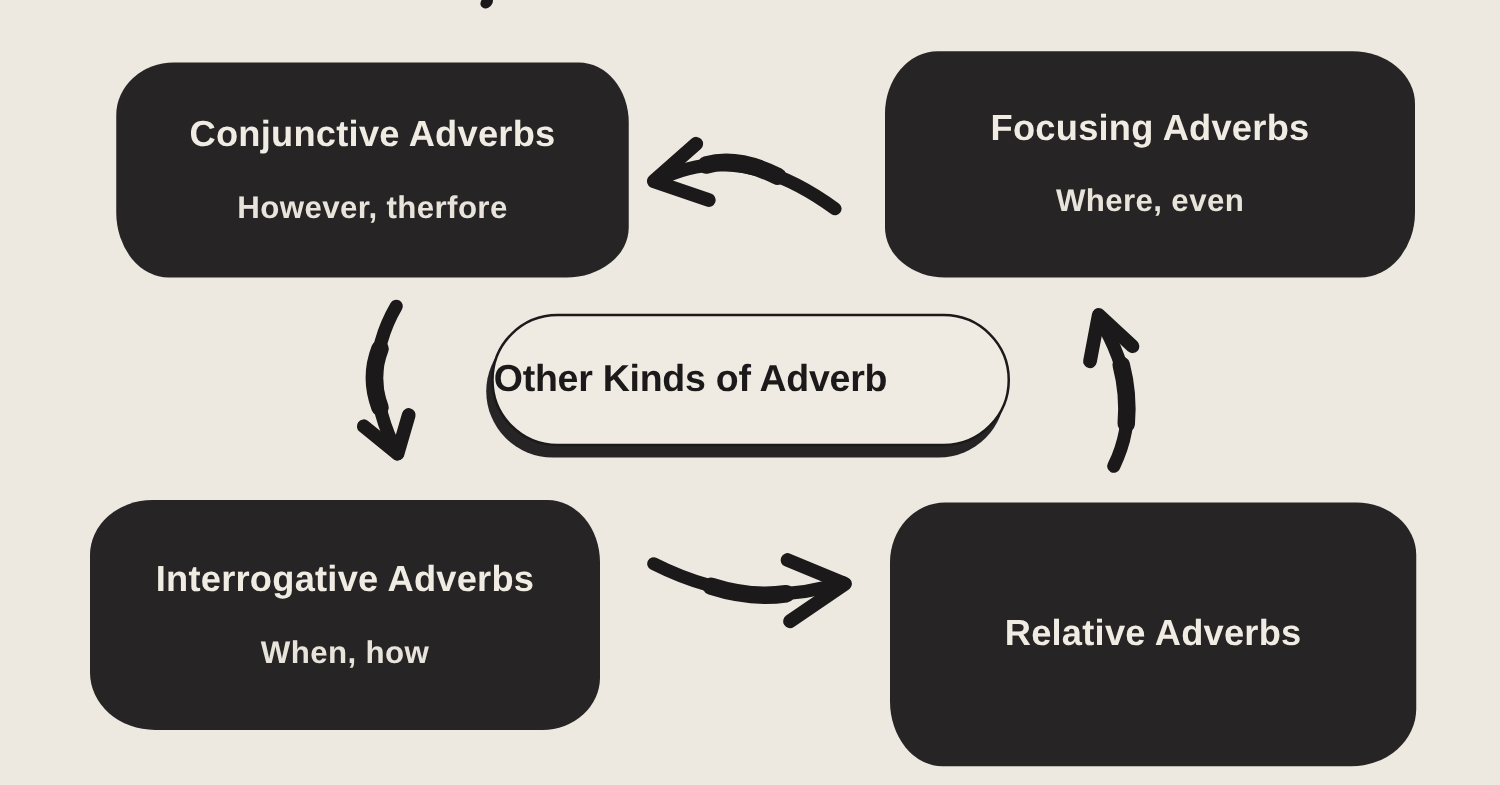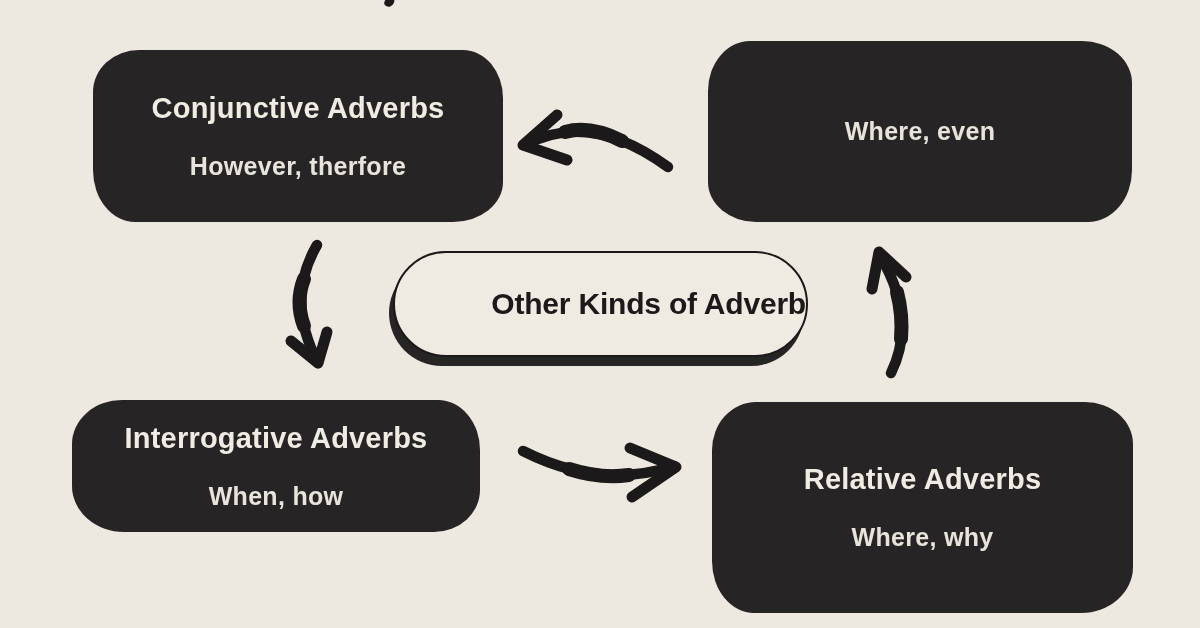--- a/index.html
+++ b/index.html
@@ -26,21 +26,21 @@
     flex-direction: column;
     align-items: center;
     justify-content: center;
     gap: 27px;
     text-align: center;
   }
   .box.tl { left: 65px;  top: 50px;  width: 410px; height: 172px;
             border-radius: 46px 40px 50px 42px / 42px 48px 40px 52px; margin-left: 28px; }
   .box.tr { left: 708px; top: 41px;  width: 424px; height: 181px;
             border-radius: 42px 50px 44px 48px / 50px 42px 52px 40px; }
-  .box.bl { left: 72px;  top: 400px; width: 408px; height: 132px;
+  .box.bl { left: 72px;  top: 400px; width: 408px; height: 184px;
             border-radius: 50px 42px 46px 52px / 44px 50px 42px 46px; }
   .box.br { left: 712px; top: 402px; width: 421px; height: 211px;
             border-radius: 44px 48px 52px 42px / 48px 42px 46px 52px; }
   .box-title {
     font-size: 29px;
     font-weight: 700;
     letter-spacing: 0.2px;
   }
   .box-examples {
     font-size: 25px;
@@ -55,21 +55,21 @@
     top: 251px;
     width: 415px;
     height: 106px;
     box-sizing: border-box;
     background: var(--pill-fill, #EFEAE2);
     border: 2.5px solid var(--ink, #1B1919);
     border-radius: 54px;
     box-shadow: -4px 9px 0 0 var(--pill-shadow, #262424);
     display: flex;
     align-items: center;
-    justify-content: flex-end;
+    justify-content: flex-start;
   }
   .pill-title {
     font-size: 30px;
     font-weight: 700;
     letter-spacing: -0.2px;
     color: var(--center-text, #1B1919);
   }
   
   .arrows {
     position: absolute;
@@ -103,31 +103,31 @@
 <body>
 
 <div class="canvas">
 
   <div class="box tl">
     <div class="box-title">Conjunctive Adverbs</div>
     <div class="box-examples">However, therfore</div>
   </div>
 
   <div class="box tr">
+    <div class="box-title">Focusing Adverbs</div>
     <div class="box-examples">Where, even</div>
   </div>
 
   <div class="box bl">
     <div class="box-title">Interrogative Adverbs</div>
     <div class="box-examples">When, how</div>
   </div>
 
   <div class="box br">
     <div class="box-title">Relative Adverbs</div>
-    <div class="box-examples">Where, why</div>
   </div>
 
   <div class="pill">
     <span class="pill-title">Other Kinds of Adverb</span>
   </div>
 
   <svg class="arrows" viewBox="0 0 1200 628">
 
     <g>
       <path class="shaft" d="M 668 167 Q 590 110 525 145"></path>

